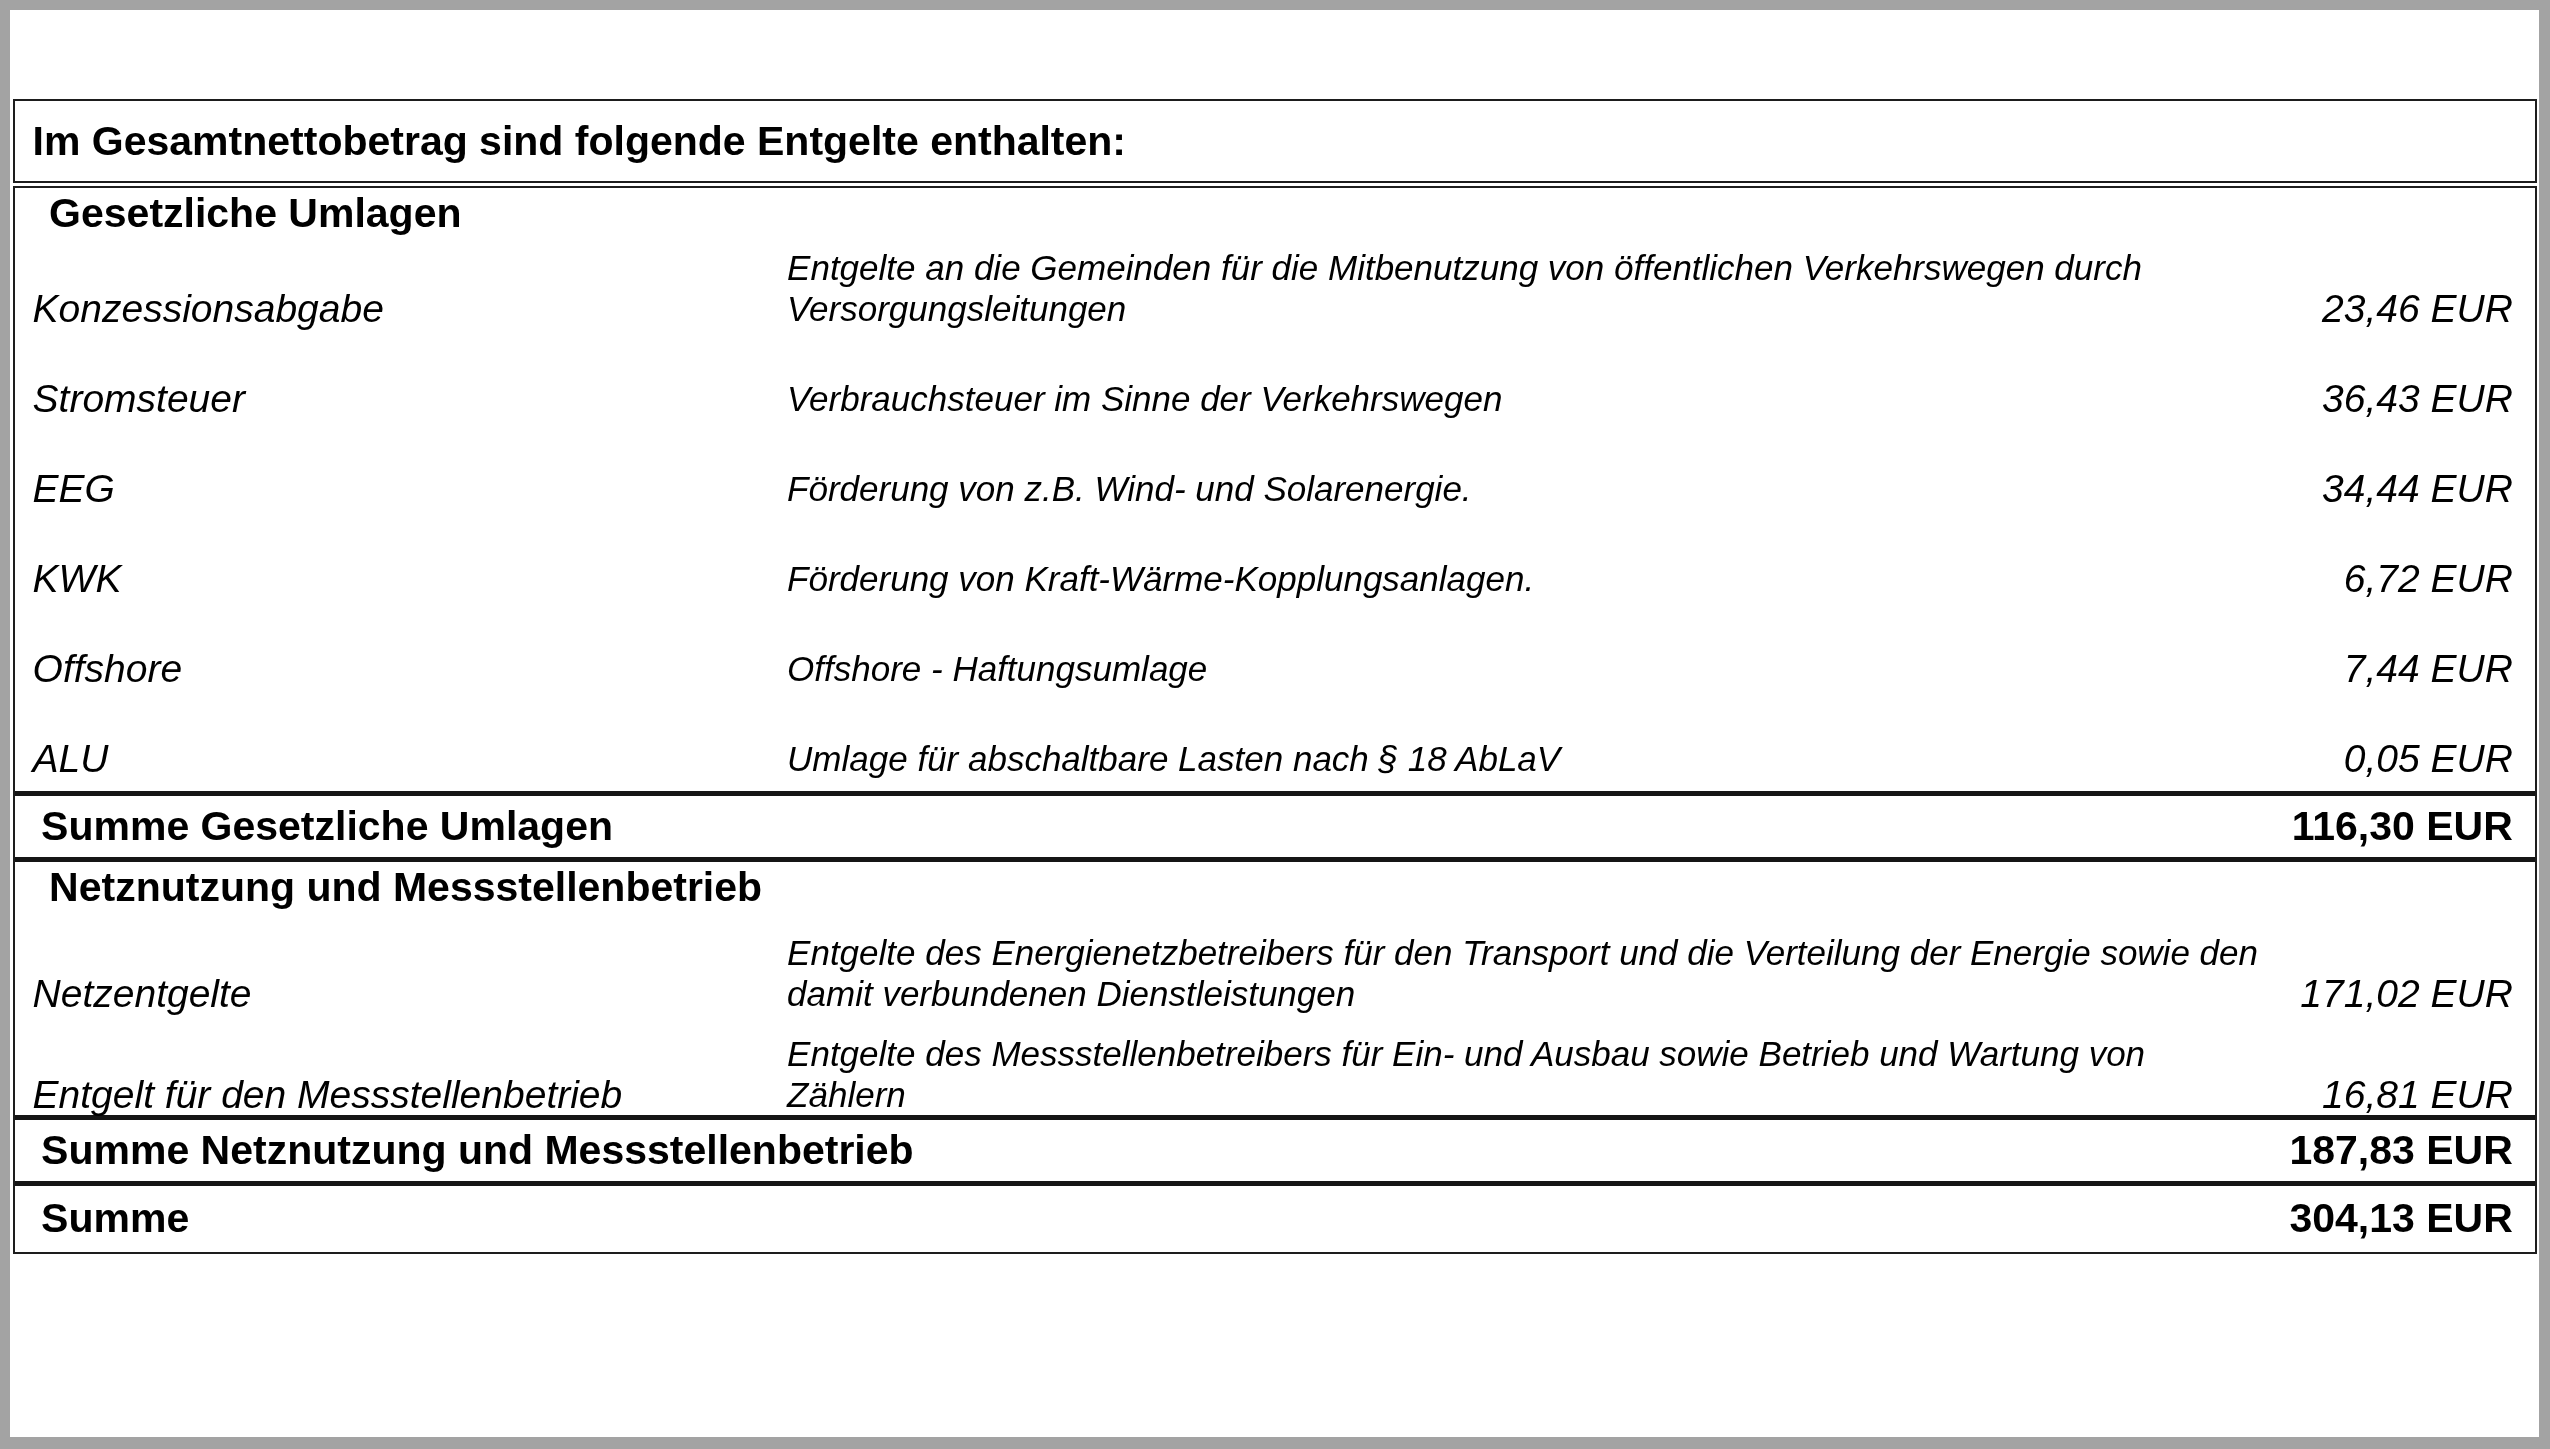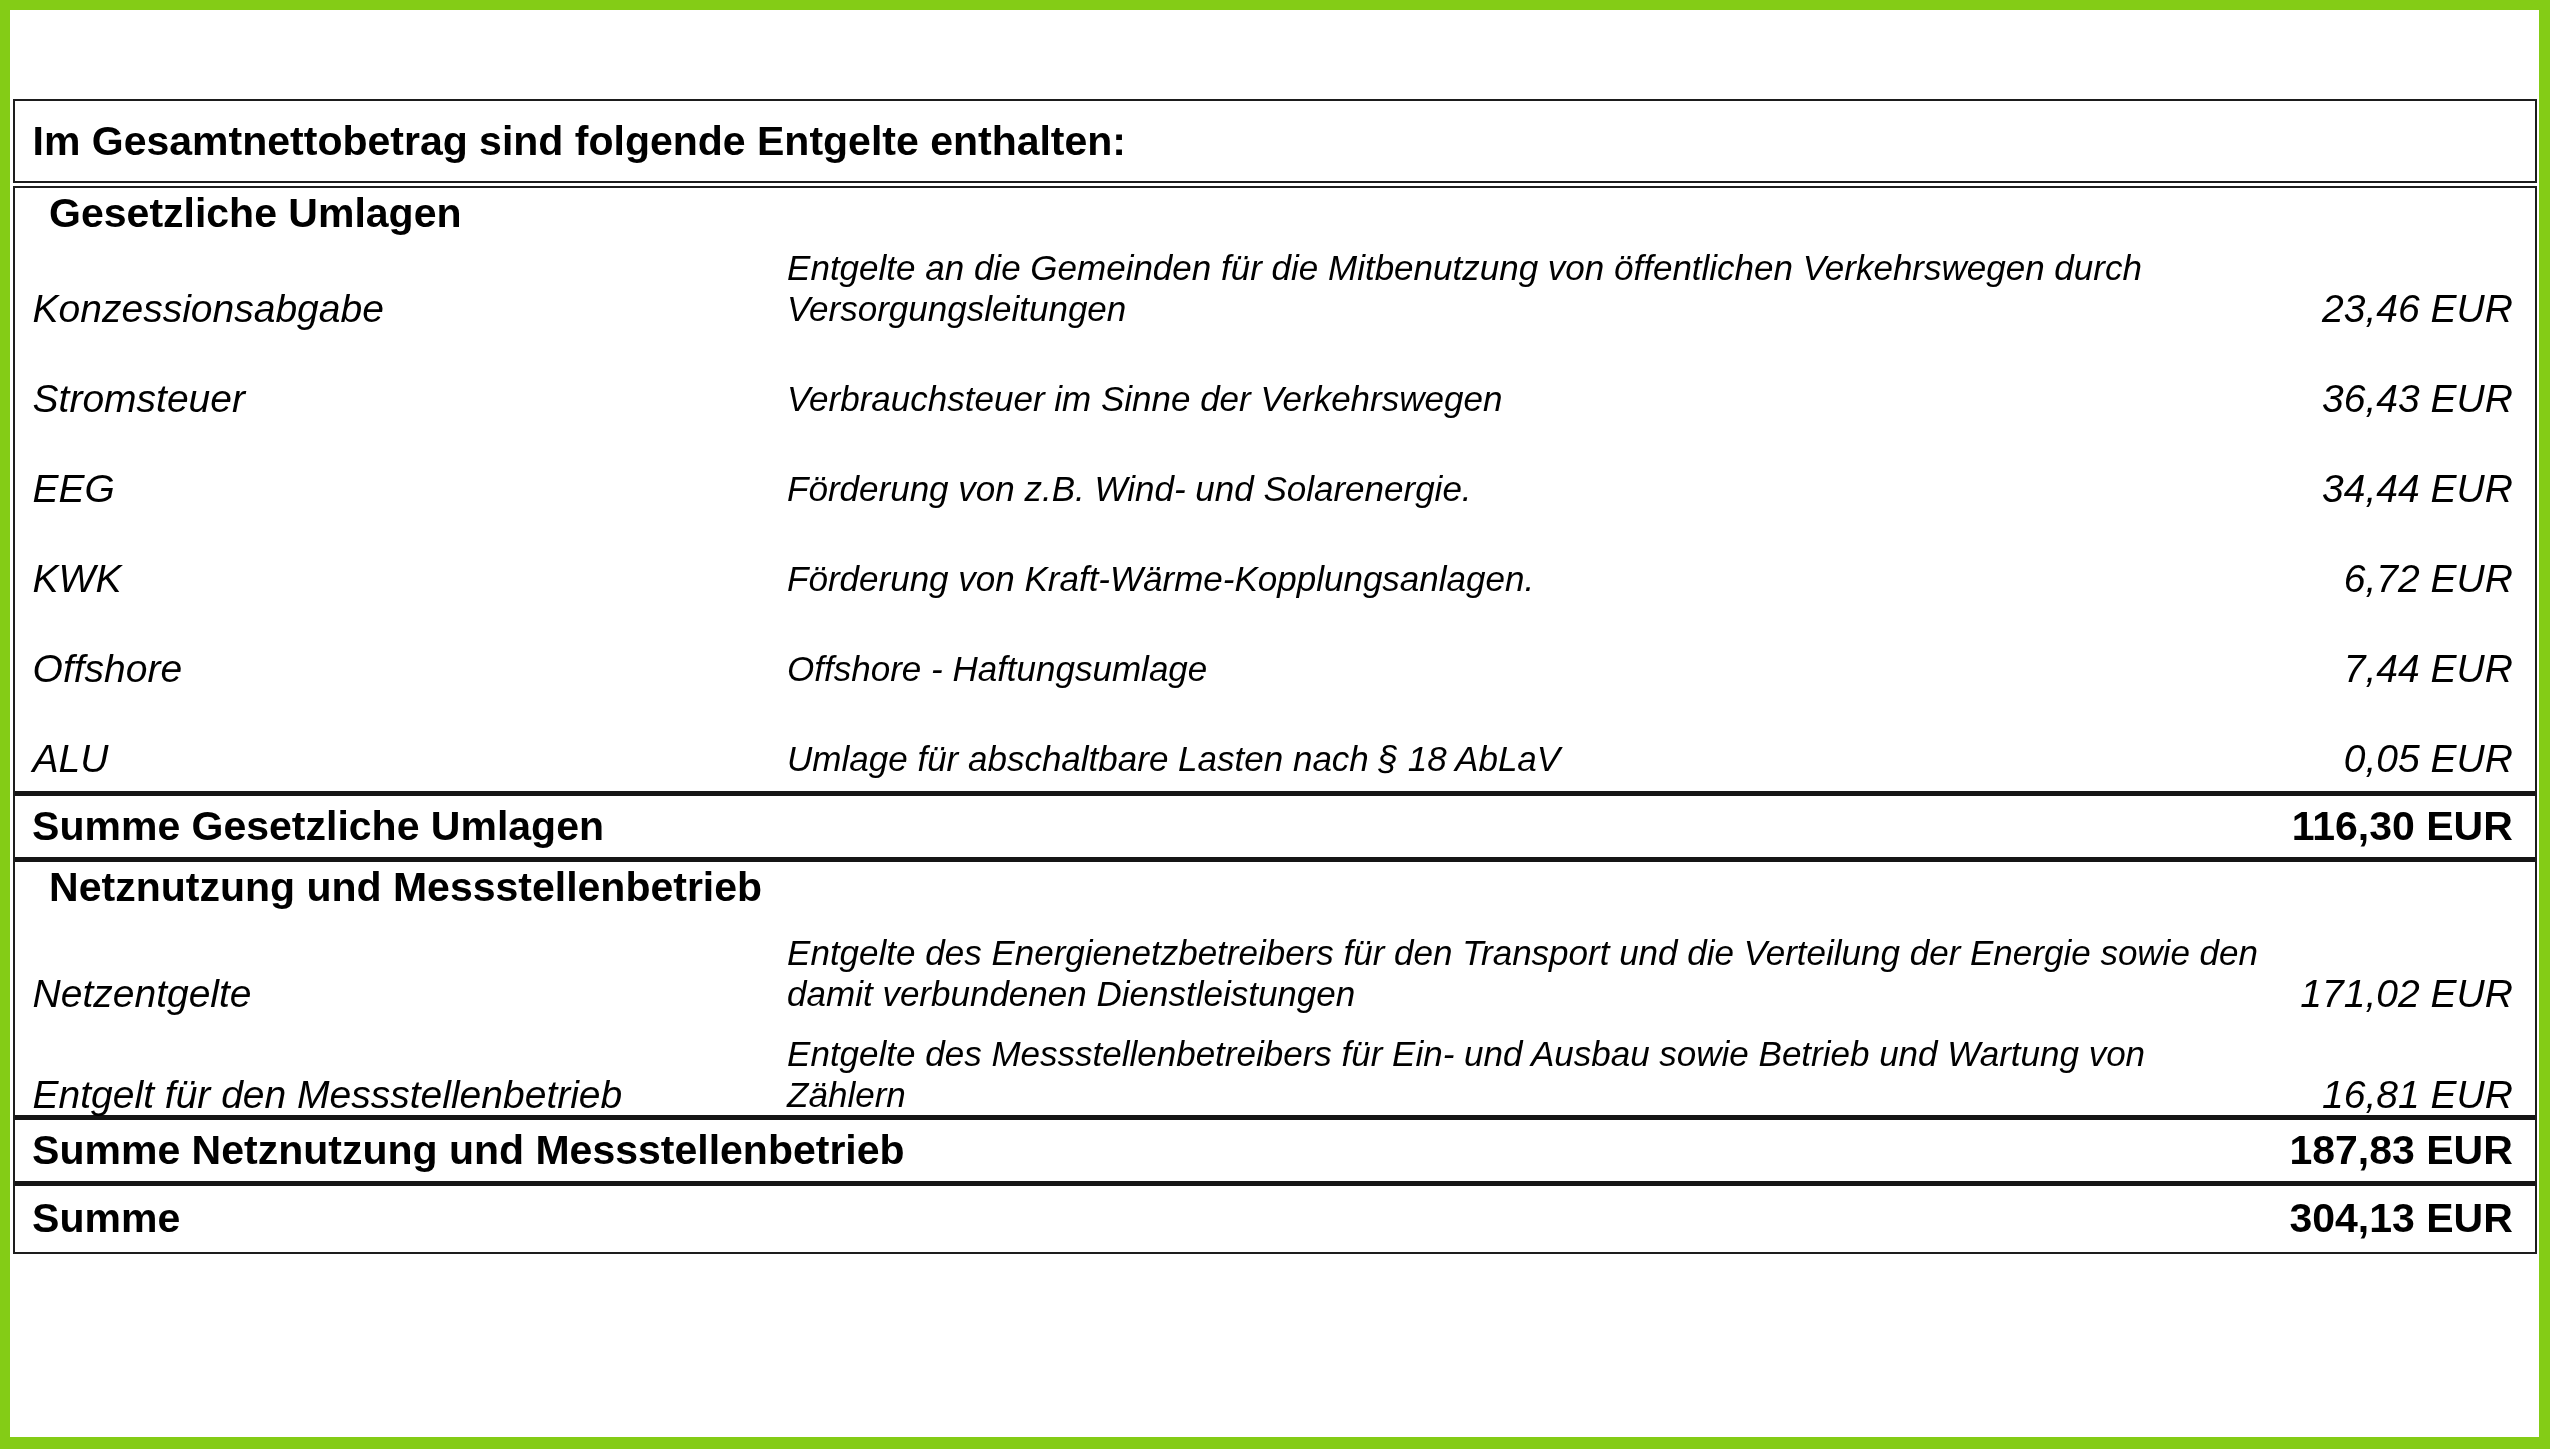--- a/index.html
+++ b/index.html
@@ -5,21 +5,21 @@
   html, body { margin: 0; padding: 0; }
   body {
     font-family: "Liberation Sans", sans-serif;
     background: #ffffff;
     color: #000000;
   }
   .canvas {
     position: relative;
     width: 2550px;
     height: 1449px;
-    background: #84cc16;           
+    background: #a3a3a3;           
     overflow: hidden;
   }
   .page {
     position: absolute;
     left: 10.2px; top: 10.2px; right: 11px; bottom: 11.7px;
     background: #ffffff;
   }
   .doc {
     position: absolute;
     left: 2.9px; right: 2.2px; top: 89px;
@@ -92,21 +92,21 @@
   
   .summary-row {
     border-top: 5.1px solid #151515;
     border-bottom: 5.1px solid #151515;
     height: 61px;
     display: flex;
     align-items: center;
   }
   .summary-label {
     flex: 1;
-    padding-left: 17px;
+    padding-left: 26px;
     font-size: 41px;
     font-weight: bold;
     white-space: nowrap;
   }
   .summary-amount {
     text-align: right;
     padding-right: 22px;
     font-size: 41px;
     font-weight: bold;
     white-space: nowrap;

